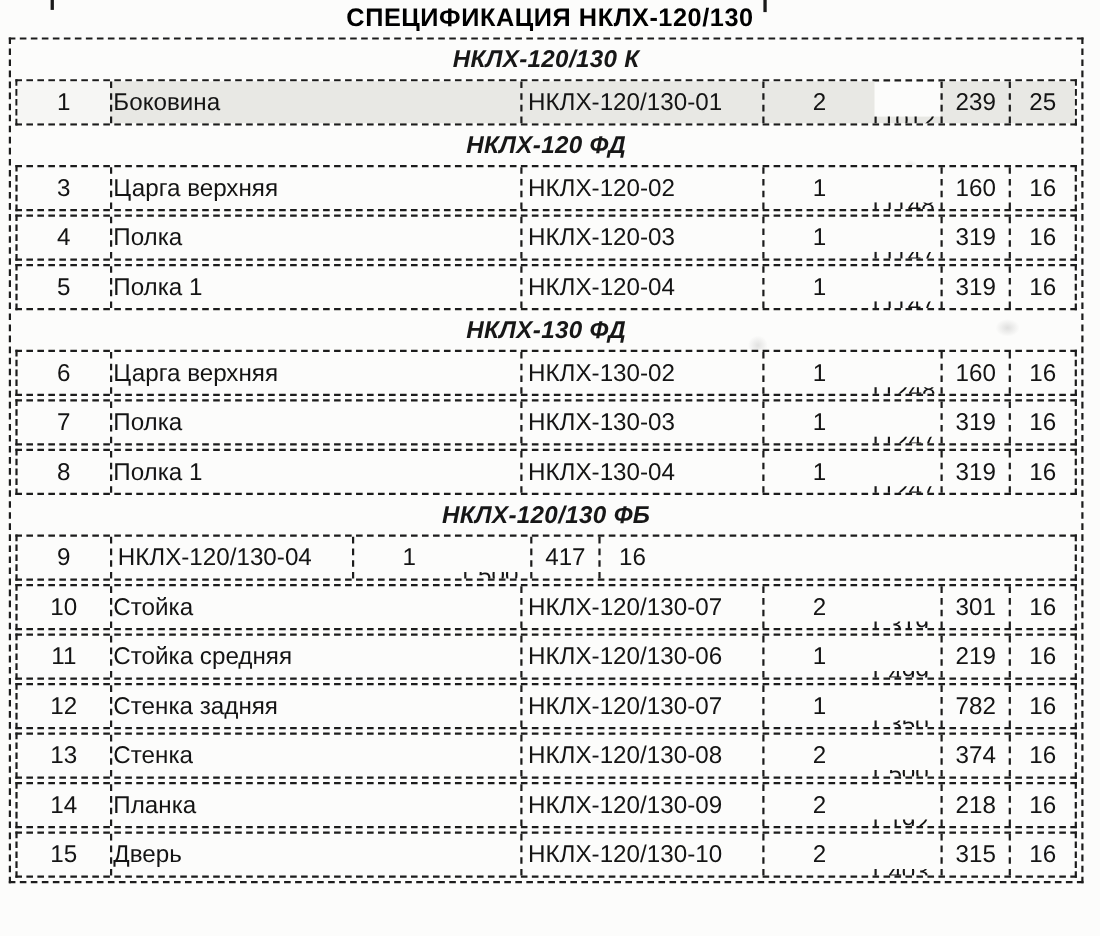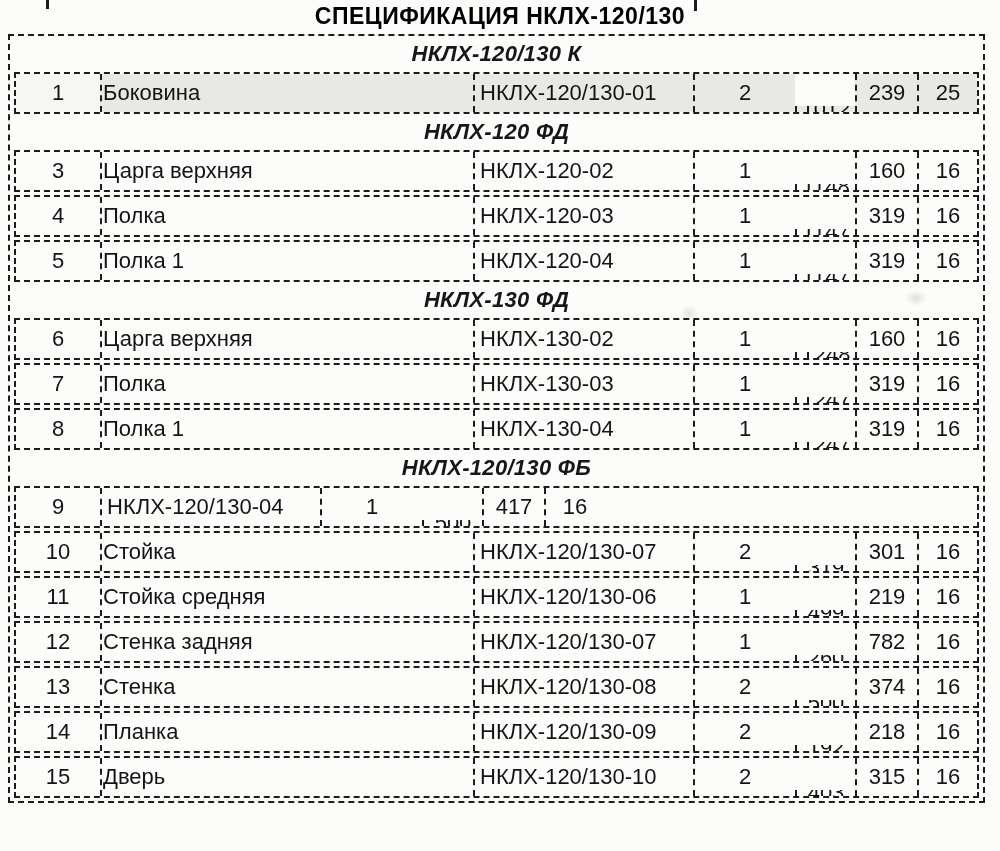--- a/index.html
+++ b/index.html
@@ -187,21 +187,21 @@
         <div class="c-qty">1</div>
         <div class="c-g1">499</div>
         <div class="c-g2">219</div>
         <div class="c-g3">16</div>
       </div>
       <div class="row">
         <div class="c-num">12</div>
         <div class="c-name">Стенка задняя</div>
         <div class="c-det">НКЛХ-120/130-07</div>
         <div class="c-qty">1</div>
-        <div class="c-g1">260</div>
+        <div class="c-g1">350</div>
         <div class="c-g2">782</div>
         <div class="c-g3">16</div>
       </div>
       <div class="row">
         <div class="c-num">13</div>
         <div class="c-name">Стенка</div>
         <div class="c-det">НКЛХ-120/130-08</div>
         <div class="c-qty">2</div>
         <div class="c-g1">500</div>
         <div class="c-g2">374</div>

